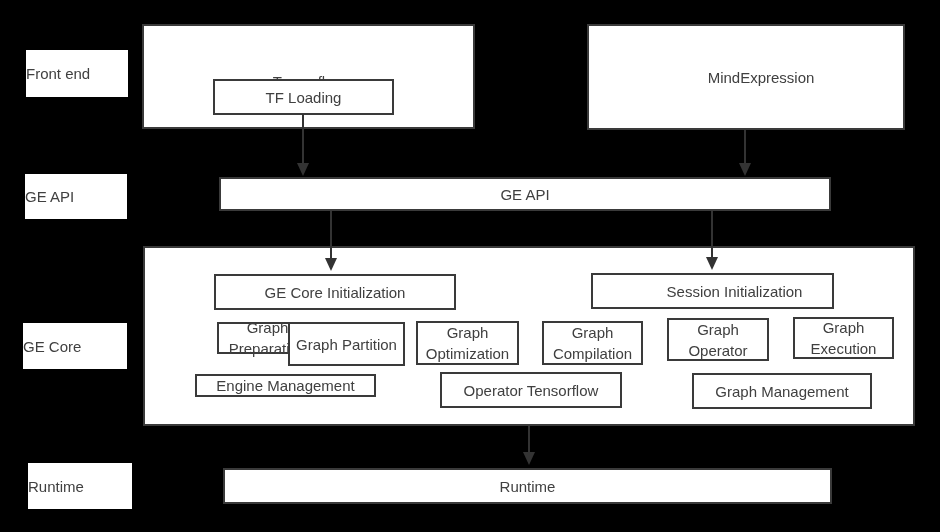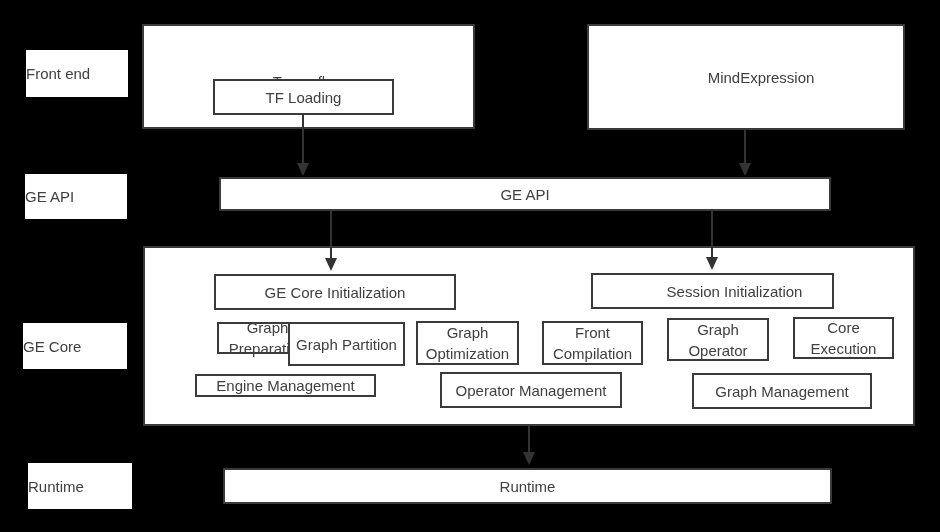--- a/index.html
+++ b/index.html
@@ -125,34 +125,34 @@
     <div class="box center" id="mod-0">
       <span>Graph Preparation</span>
     </div>
     <div class="box center" id="mod-1">
       <span>Graph Partition</span>
     </div>
     <div class="box center" id="mod-2">
       <span>Graph Optimization</span>
     </div>
     <div class="box center" id="mod-3">
-      <span>Front Compilation</span>
+      <span>Graph Compilation</span>
     </div>
     <div class="box center" id="mod-4">
       <span>Graph Operator</span>
     </div>
     <div class="box center" id="mod-5">
-      <span>Core Execution</span>
+      <span>Graph Execution</span>
     </div>
 
     <div class="box center" id="mgr-0">
       <span>Engine Management</span>
     </div>
     <div class="box center" id="mgr-1">
-      <span>Operator Management</span>
+      <span>Operator Tensorflow</span>
     </div>
     <div class="box center" id="mgr-2">
       <span>Graph Management</span>
     </div>
   </div>
 
   <div class="box center" id="runtime-bar">
     <span>Runtime</span>
   </div>
 

